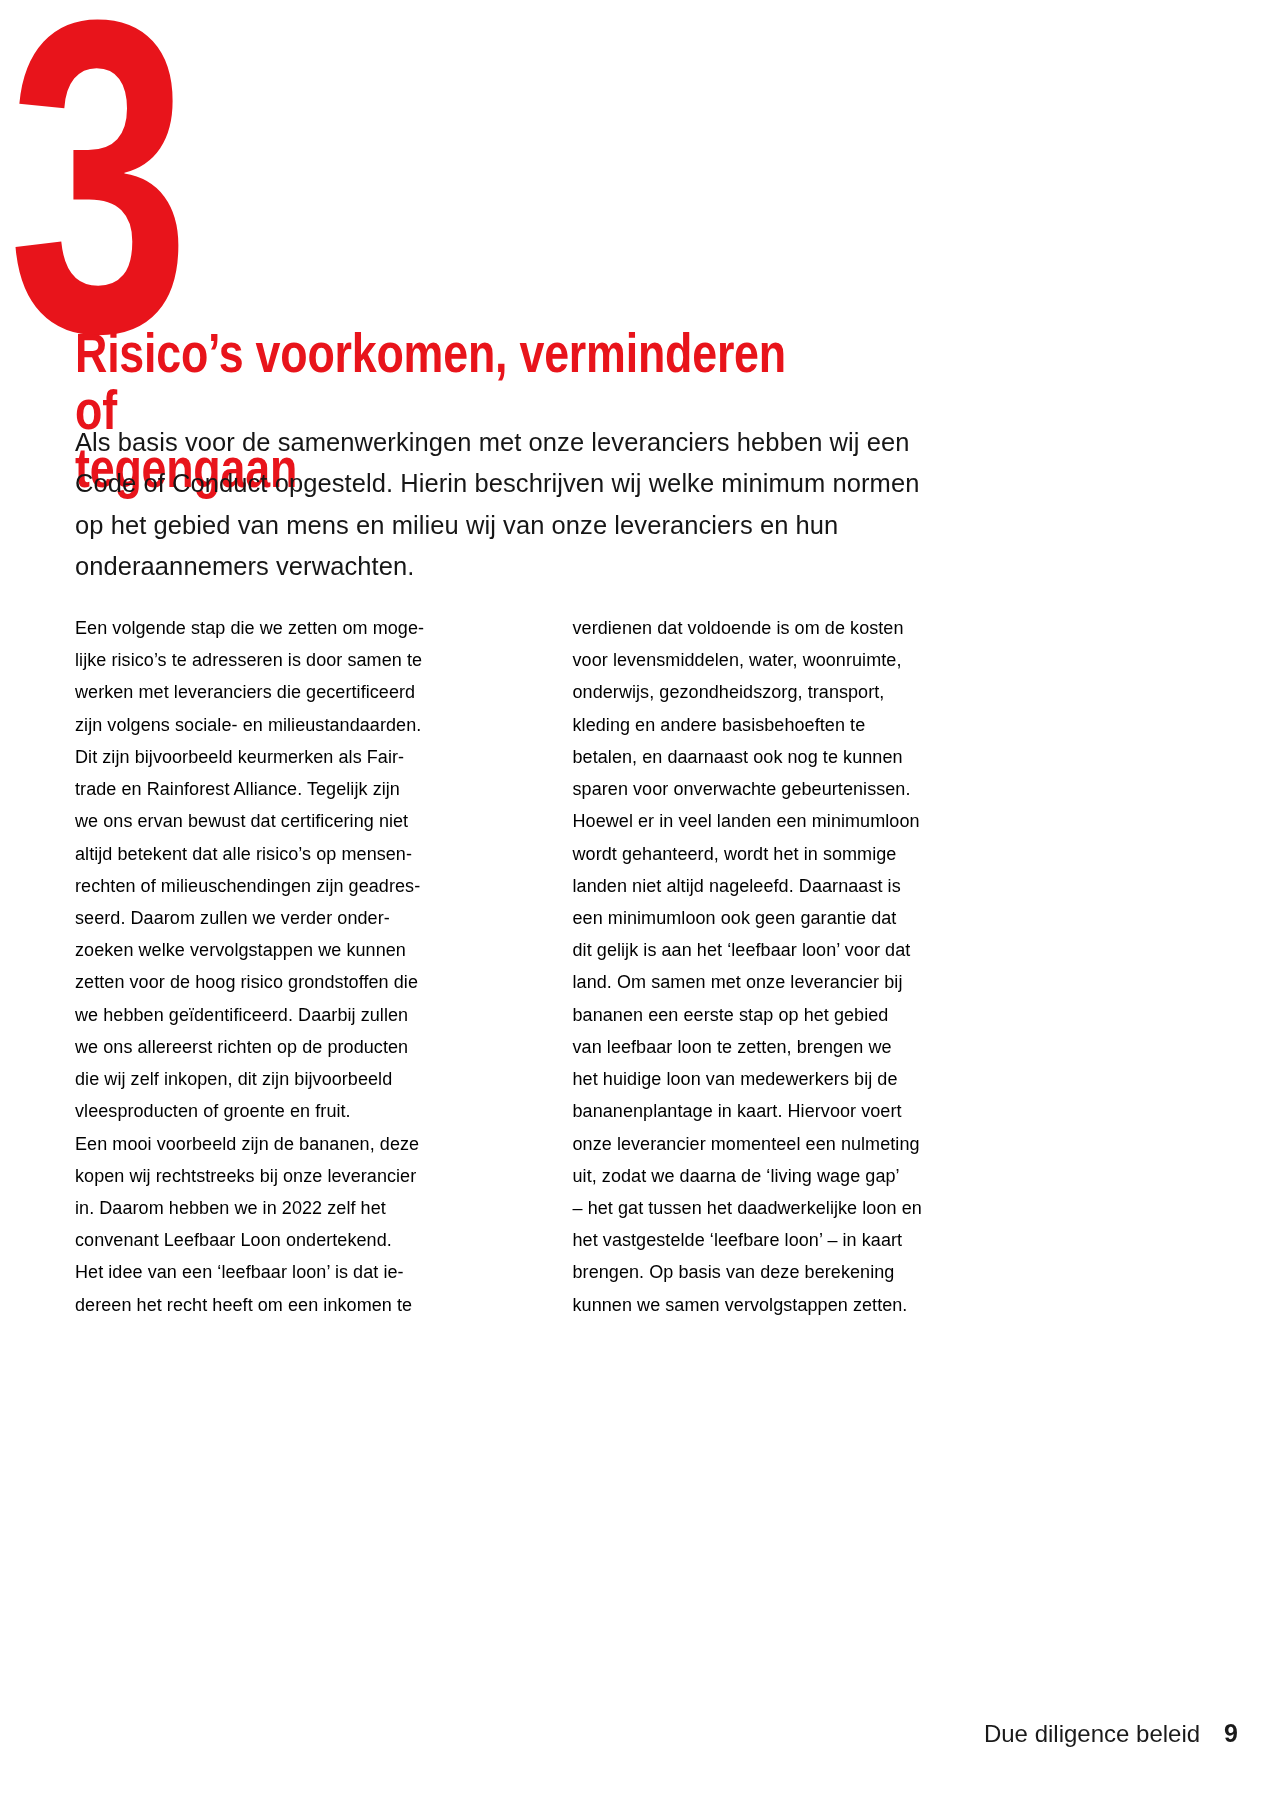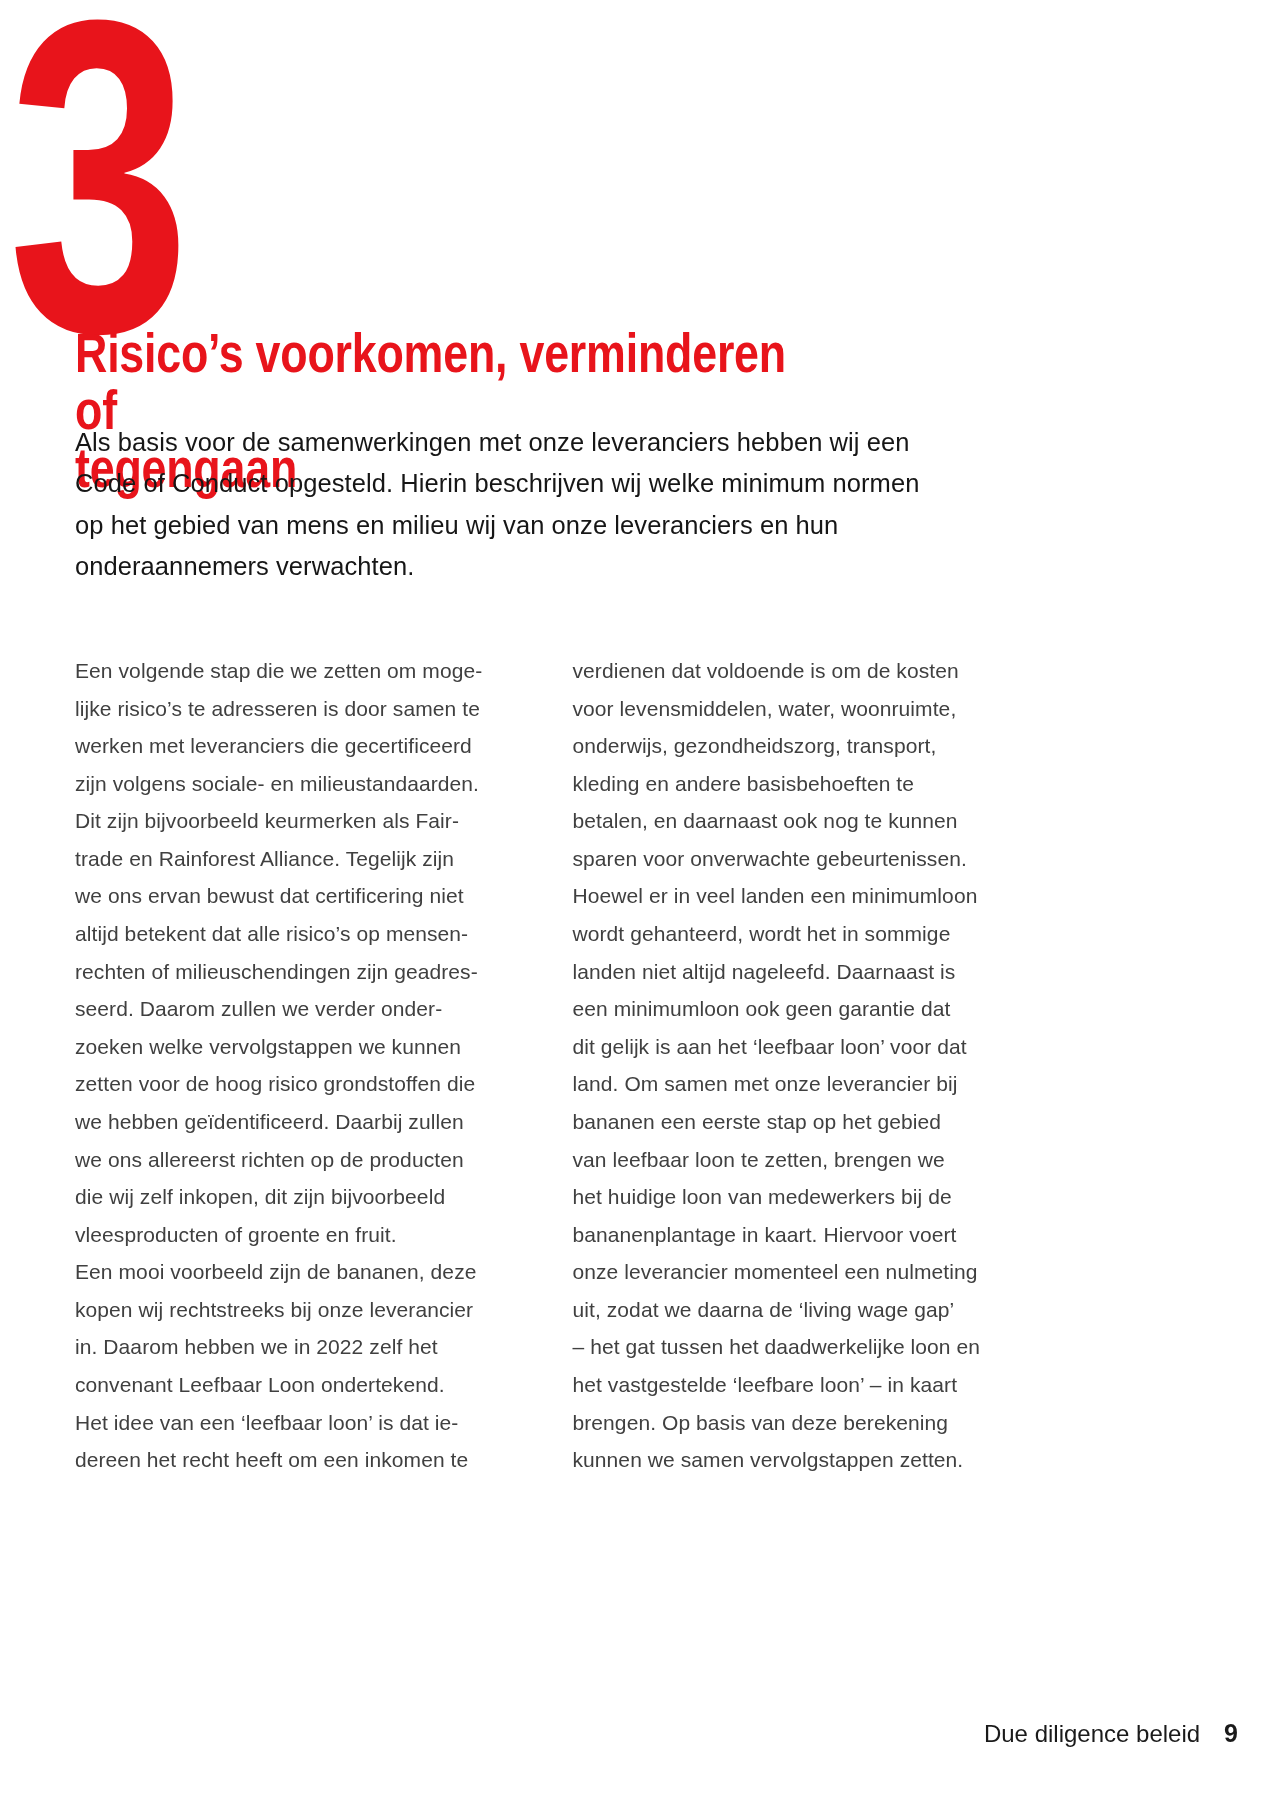--- a/index.html
+++ b/index.html
@@ -70,25 +70,24 @@
     position: absolute;
     left: 75px;
     top: 612px;
     width: 965px;
     display: flex;
     gap: 30px;
   }
 
   .col {
     width: 468px;
-    font-size: 21px;
+    font-size: 18px;
     line-height: 1.79;
-    color: #404040;
+    color: #000000;
     letter-spacing: 0.004em;
-    margin-top: 40px;
   }
 
   .col p {
     margin: 0;
     white-space: pre-line;
   }
 
   
   .footer {
     position: absolute;

